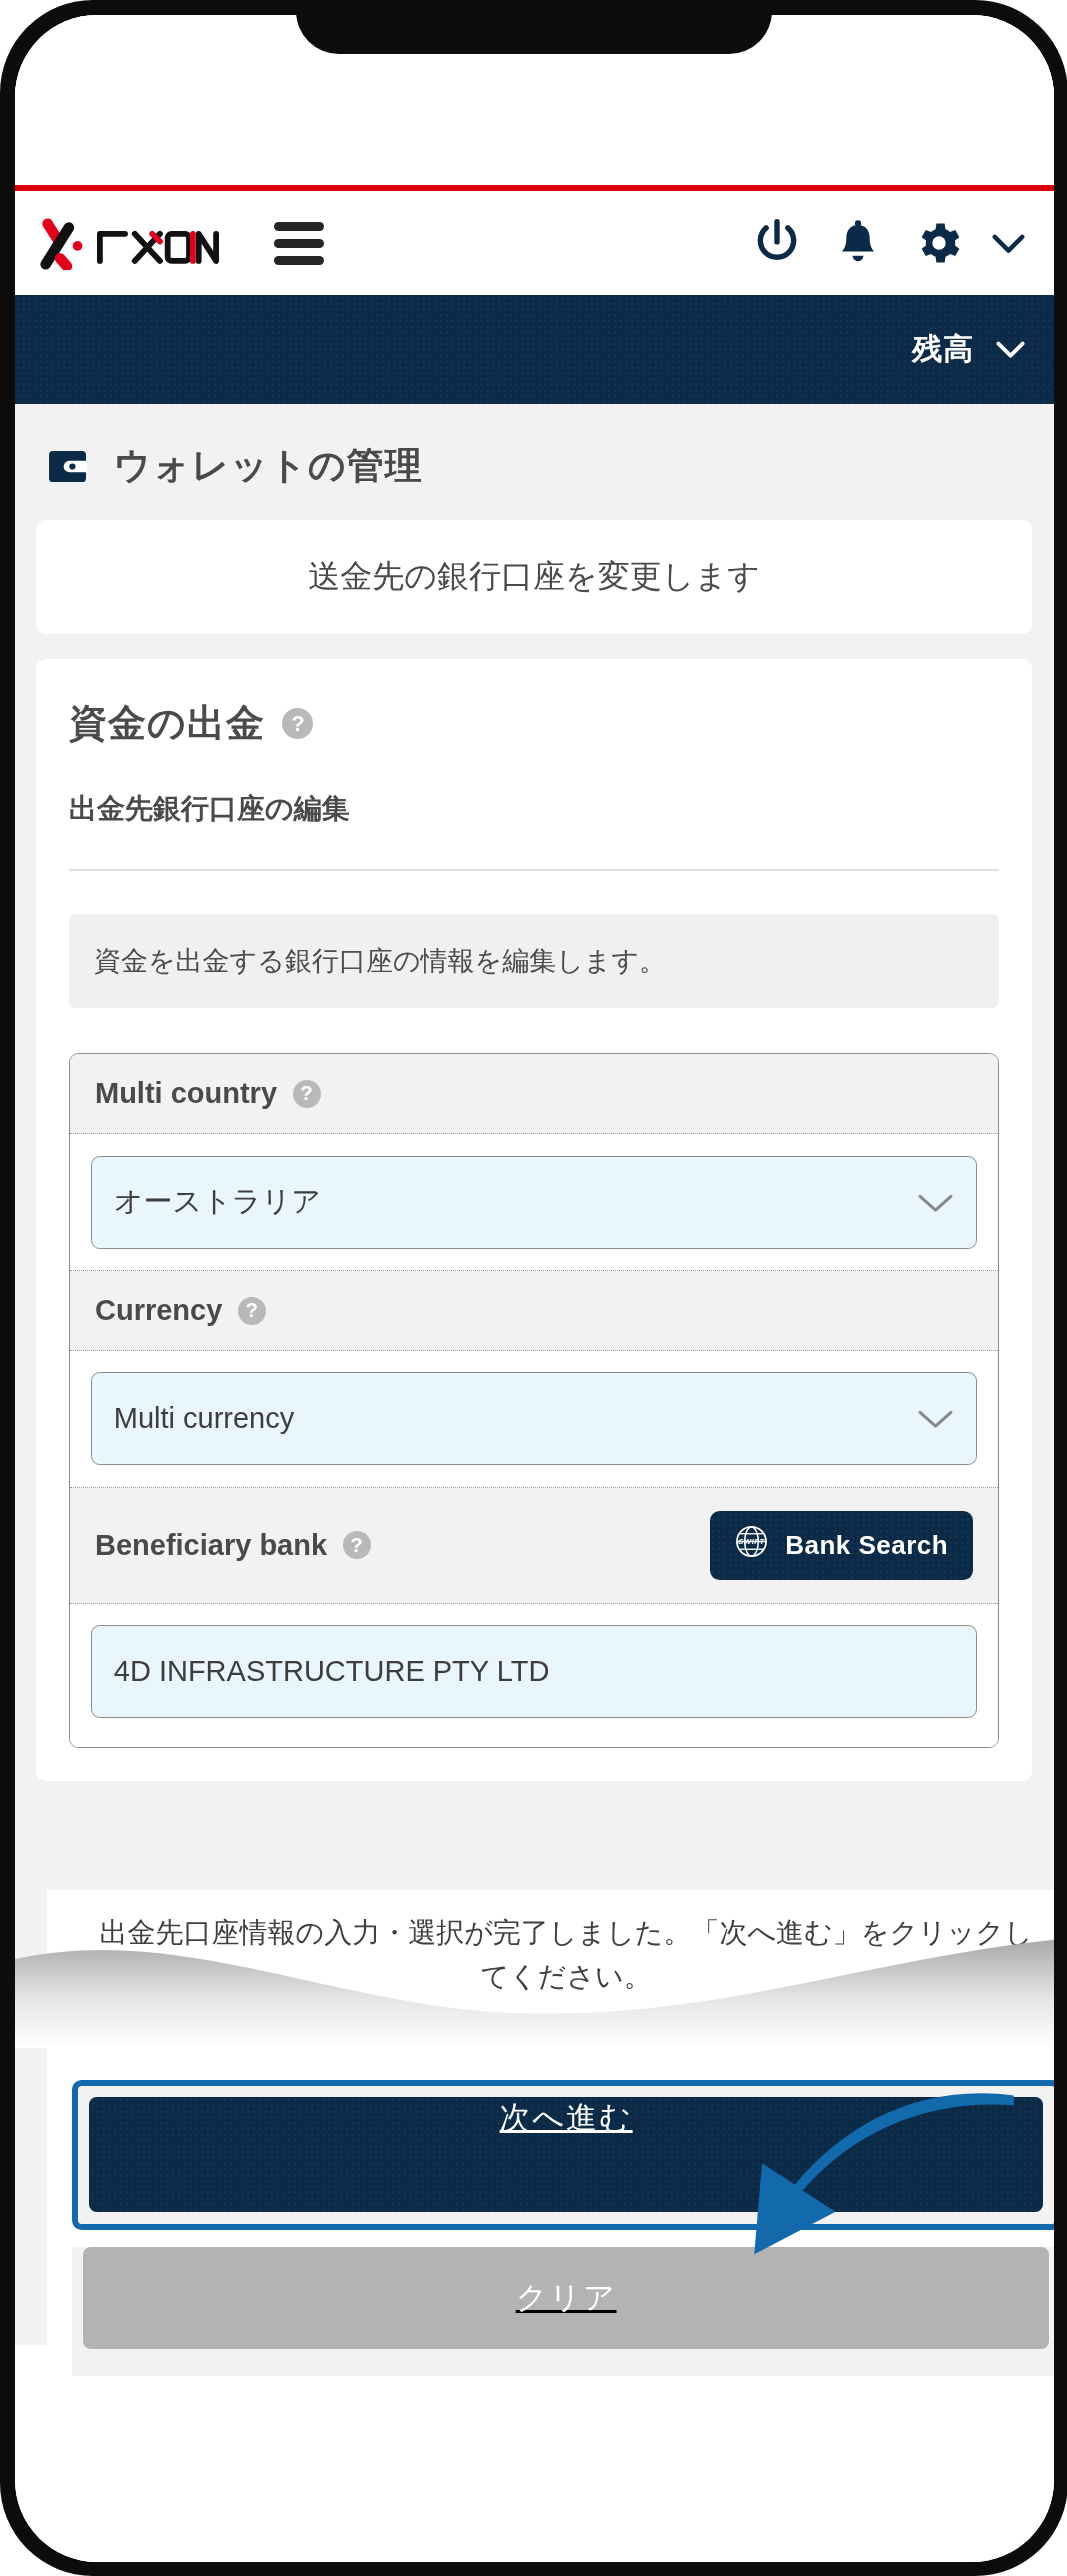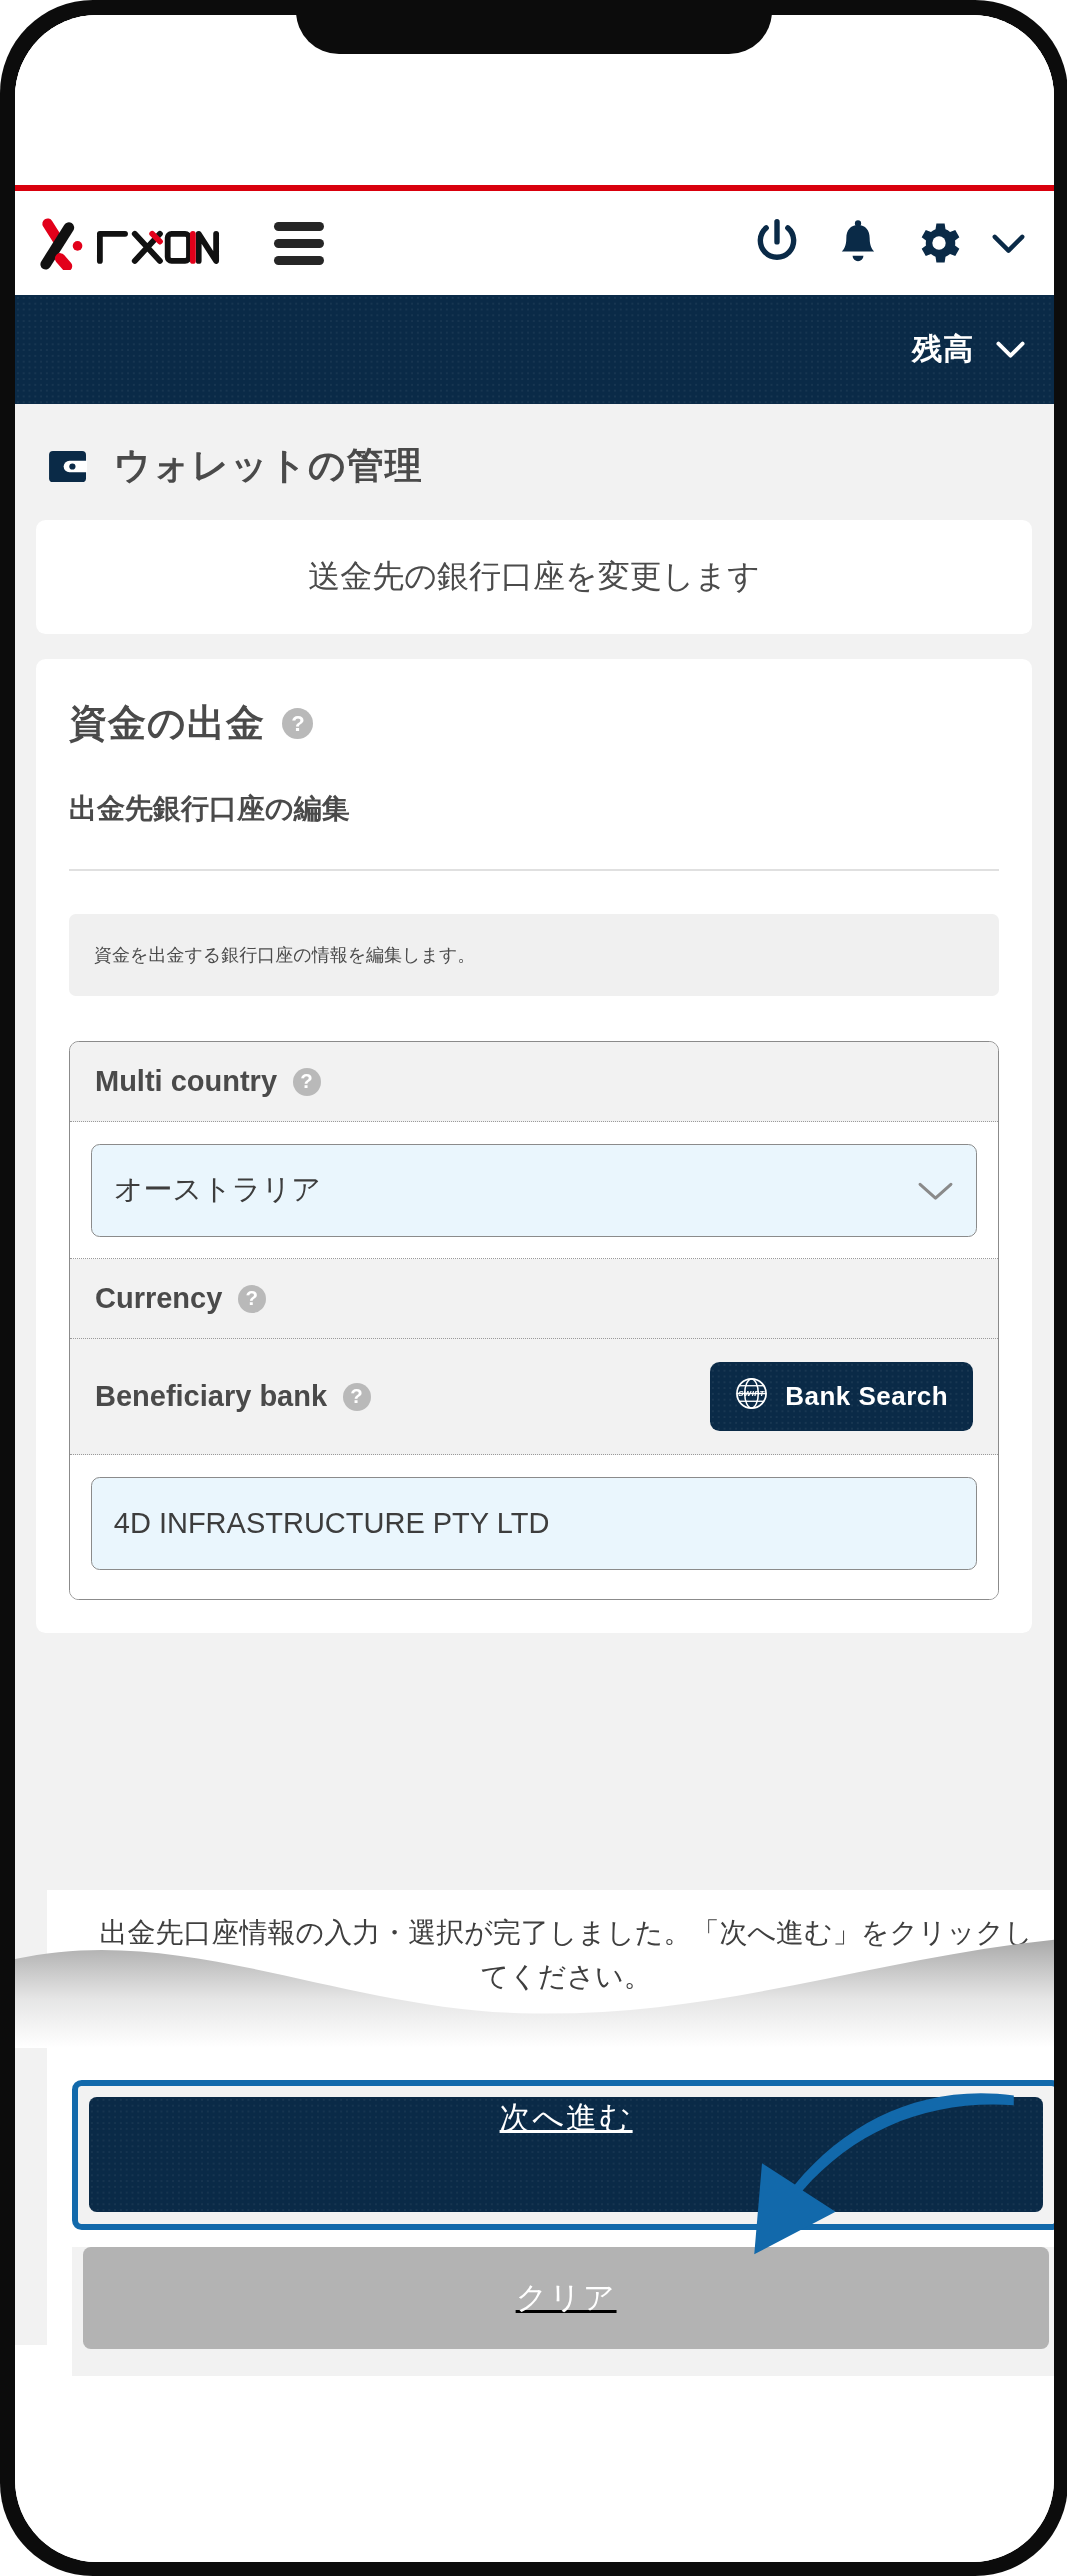--- a/index.html
+++ b/index.html
@@ -126,21 +126,21 @@
     cursor: pointer;
   }
   .qmark.sm { width: 28px; height: 28px; font-size: 20.4px; }
   .sub-head { font-size: 28px; font-weight: 700; color: #4a4a4a; margin-bottom: 41px; }
   .hr { height: 1.9px; background: #e0e0e0; margin: 0 0 43px 0; }
 
   .info-box {
     background: #f0f0f0;
     border-radius: 6.8px;
     padding: 29px 25px;
-    font-size: 18px;
+    font-size: 27px;
     color: #4b4b4b;
     margin-bottom: 45px;
   }
 
   
   .formbox {
     border: 1.9px solid #8b8b8b;
     border-radius: 9.7px;
     overflow: hidden;
   }
@@ -388,20 +388,30 @@
                       <path d="M2 3 L12 12 L22 3" stroke="#8a8a8a" stroke-width="2" fill="none" stroke-linecap="round" stroke-linejoin="round"></path>
                     </svg>
                   </span>
                 </div>
               </div>
 
               <div class="frow-label">
                 <span class="lab">Currency</span>
                 <span class="qmark sm">?</span>
               </div>
+              <div class="frow-field">
+                <div class="select">
+                  <span class="val">Multi currency</span>
+                  <span class="chev">
+                    <svg width="37" height="23" viewBox="0 0 24 14" aria-hidden="true">
+                      <path d="M2 3 L12 12 L22 3" stroke="#8a8a8a" stroke-width="2" fill="none" stroke-linecap="round" stroke-linejoin="round"></path>
+                    </svg>
+                  </span>
+                </div>
+              </div>
 
               <div class="frow-label">
                 <span class="lab">Beneficiary bank</span>
                 <span class="qmark sm">?</span>
                 <span class="spacer"></span>
                 <div class="bank-search-btn">
                   <span>
                     <svg width="33" height="33" viewBox="0 0 34 34" aria-hidden="true" style="font-size:27px">
                       <circle cx="17" cy="17" r="15" fill="none" stroke="#ffffff" stroke-width="1.8"></circle>
                       <ellipse cx="17" cy="17" rx="7" ry="15" fill="none" stroke="#ffffff" stroke-width="1.6"></ellipse>

